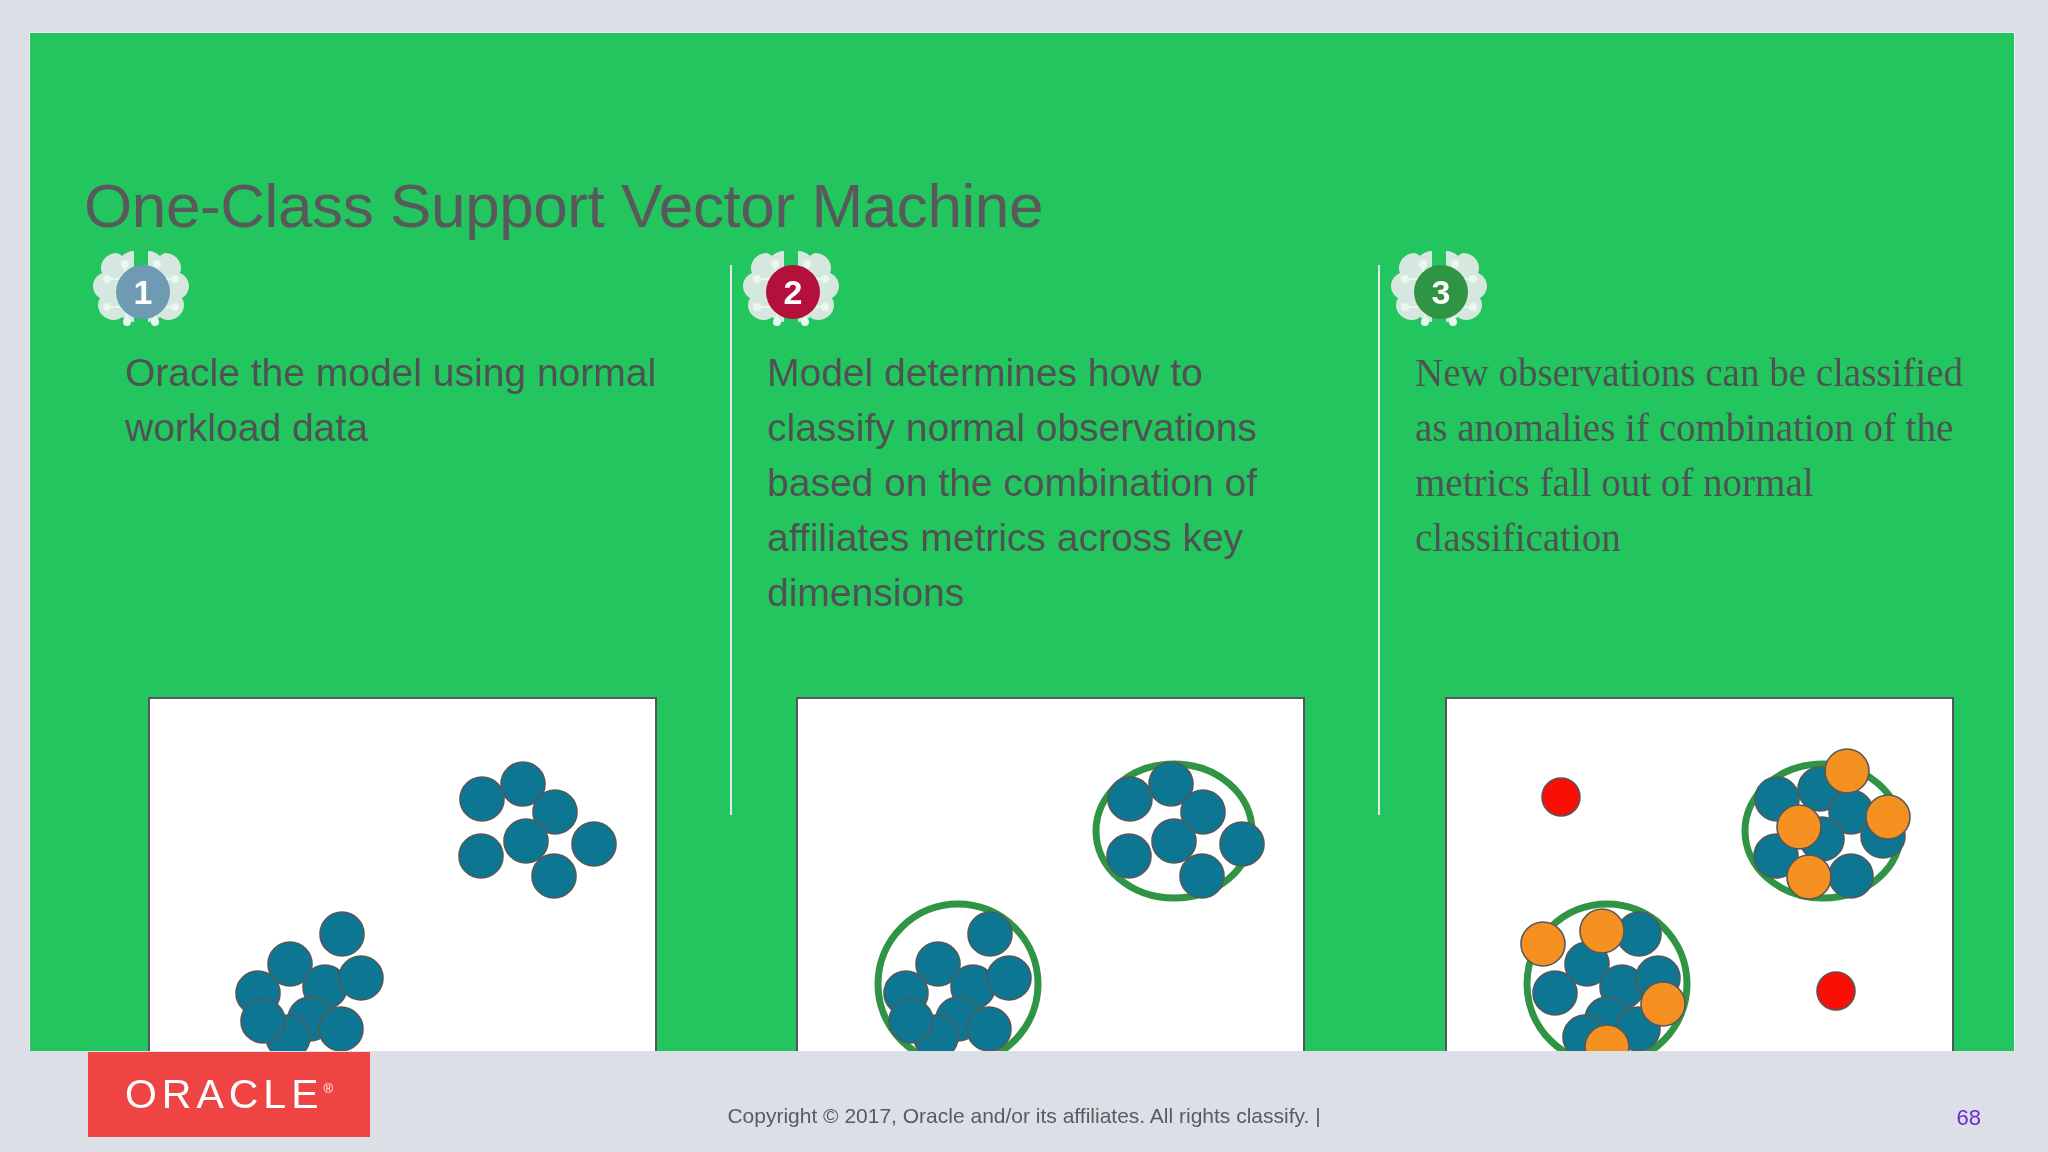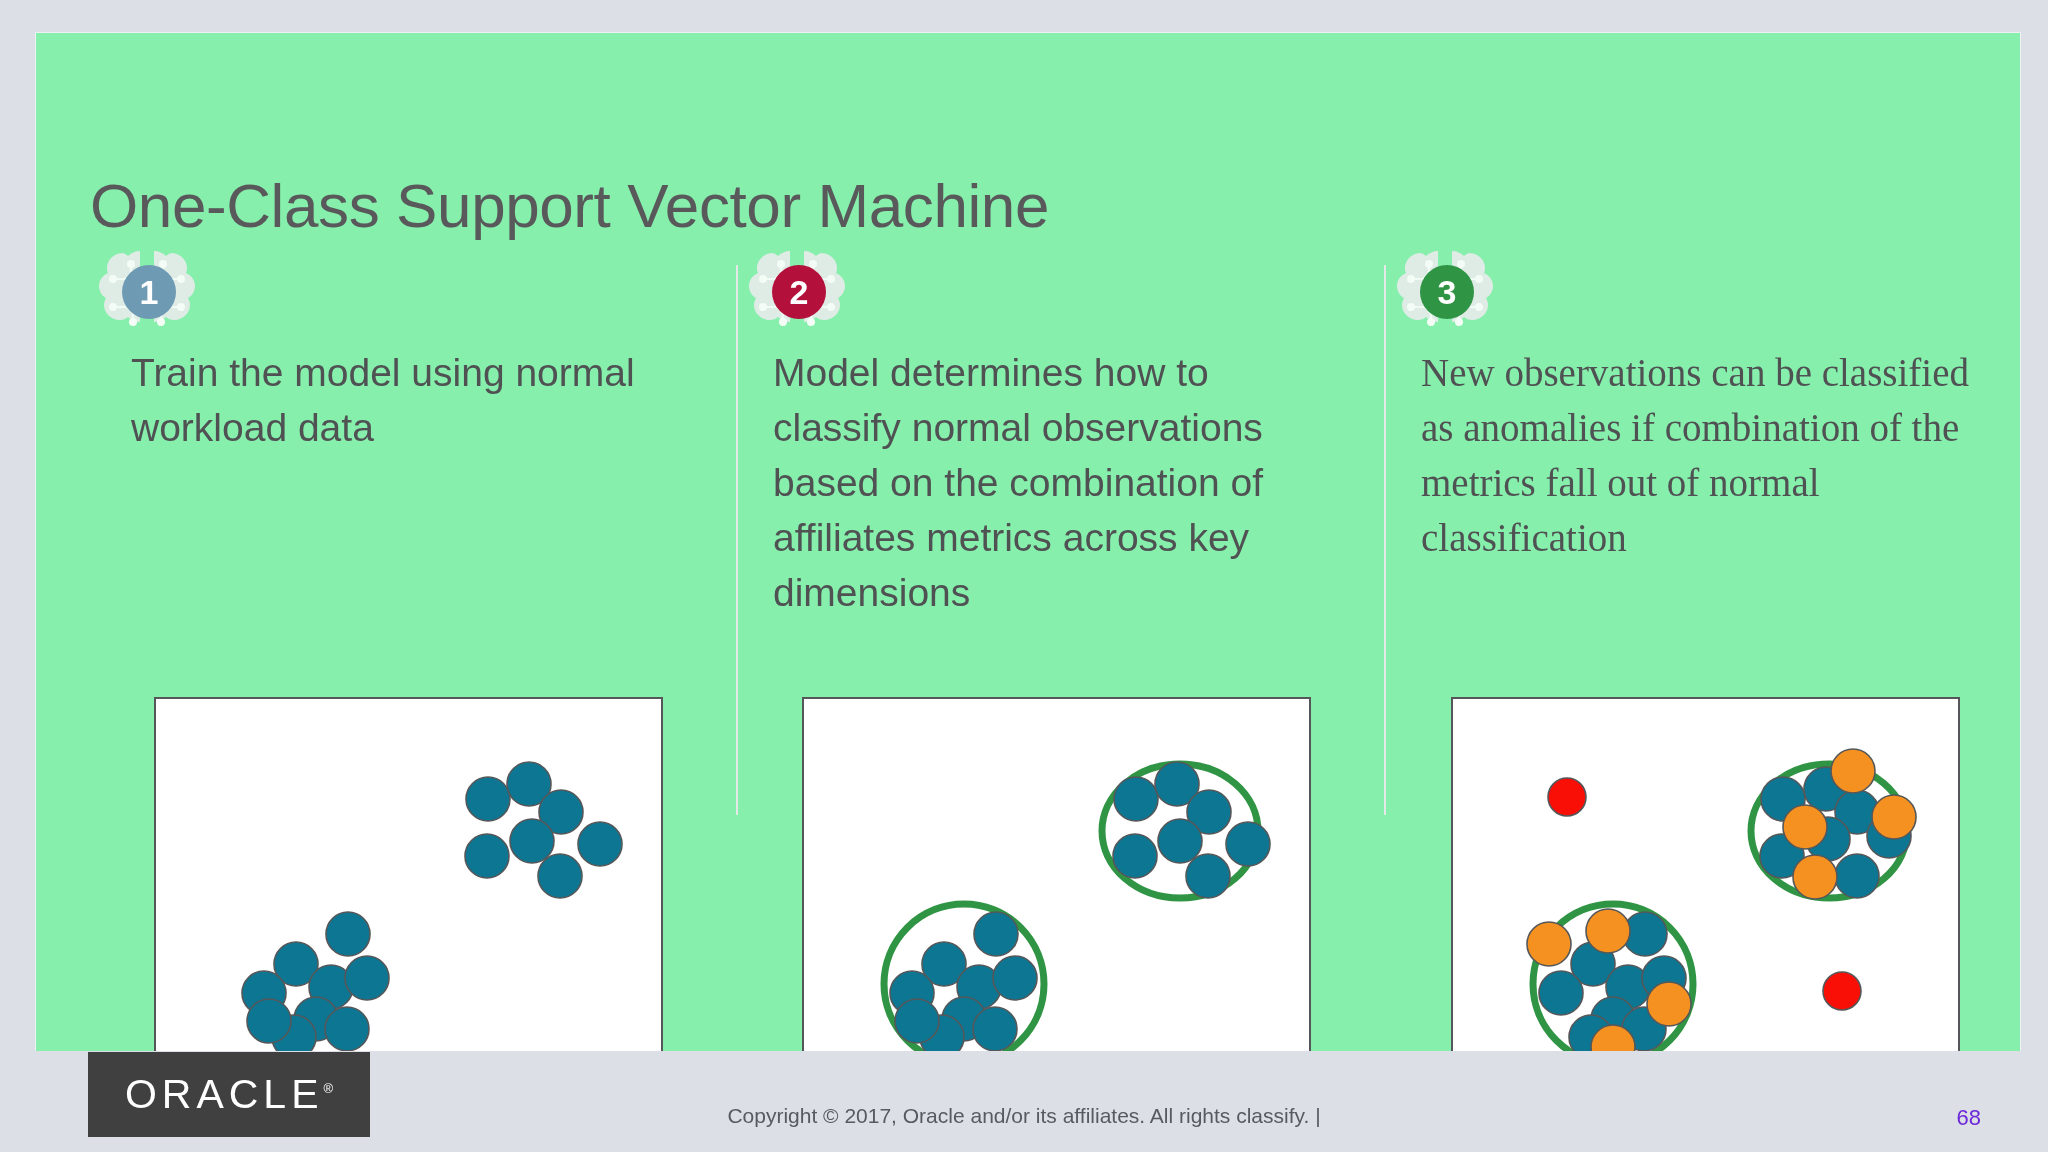--- a/index.html
+++ b/index.html
@@ -14,25 +14,25 @@
     font-family: "Liberation Sans", sans-serif;
   }
   .slide-viewport {
     position: relative;
     width: 2048px;
     height: 1152px;
     background: #dcdfe5;
   }
   .slide {
     position: absolute;
-    left: 36px;
+    left: 30px;
     top: 33px;
     width: 1984px;
     height: 1018px;
-    background: #86efac;
+    background: #22c55e;
     box-shadow: 0 0 0 1px #eef0f3;
   }
 
   
   .slide-title {
     position: absolute;
     left: 54px;
     top: 95px;
     font-size: 62px;
     font-weight: 400;
@@ -139,21 +139,21 @@
     width: 2048px;
     height: 101px;
     background: #dcdfe5;
   }
   .oracle-logo {
     position: absolute;
     left: 88px;
     top: 1052px;
     width: 282px;
     height: 85px;
-    background: #404040;
+    background: #ef4444;
     display: flex;
     align-items: center;
     justify-content: center;
   }
   .oracle-wordmark {
     color: #ffffff;
     font-size: 41px;
     font-weight: 400;
     letter-spacing: 5px;
     font-family: "Liberation Sans", sans-serif;
@@ -219,21 +219,21 @@
               <circle cx="20" cy="62" r="4"></circle>
                 <circle cx="88" cy="62" r="4"></circle>
               <circle cx="40" cy="77" r="4"></circle>
                 <circle cx="68" cy="77" r="4"></circle>
             </g>
           </svg>
           <div class="num-circle" style="background: rgb(110, 154, 180);">
             <span>1</span>
           </div>
         </div>
-        <div class="col-text">Train the model using normal workload data</div>
+        <div class="col-text">Oracle the model using normal workload data</div>
 
         <div class="plot-panel">
           <svg class="plot-svg" viewBox="0 0 505 375" preserveAspectRatio="none">
             <g></g>
             <g>
                 <circle cx="332" cy="100" r="22" fill="#0d7693" stroke="#555759" stroke-width="1.6"></circle>
                 <circle cx="373" cy="85" r="22" fill="#0d7693" stroke="#555759" stroke-width="1.6"></circle>
                 <circle cx="405" cy="113" r="22" fill="#0d7693" stroke="#555759" stroke-width="1.6"></circle>
                 <circle cx="444" cy="145" r="22" fill="#0d7693" stroke="#555759" stroke-width="1.6"></circle>
                 <circle cx="376" cy="142" r="22" fill="#0d7693" stroke="#555759" stroke-width="1.6"></circle>

